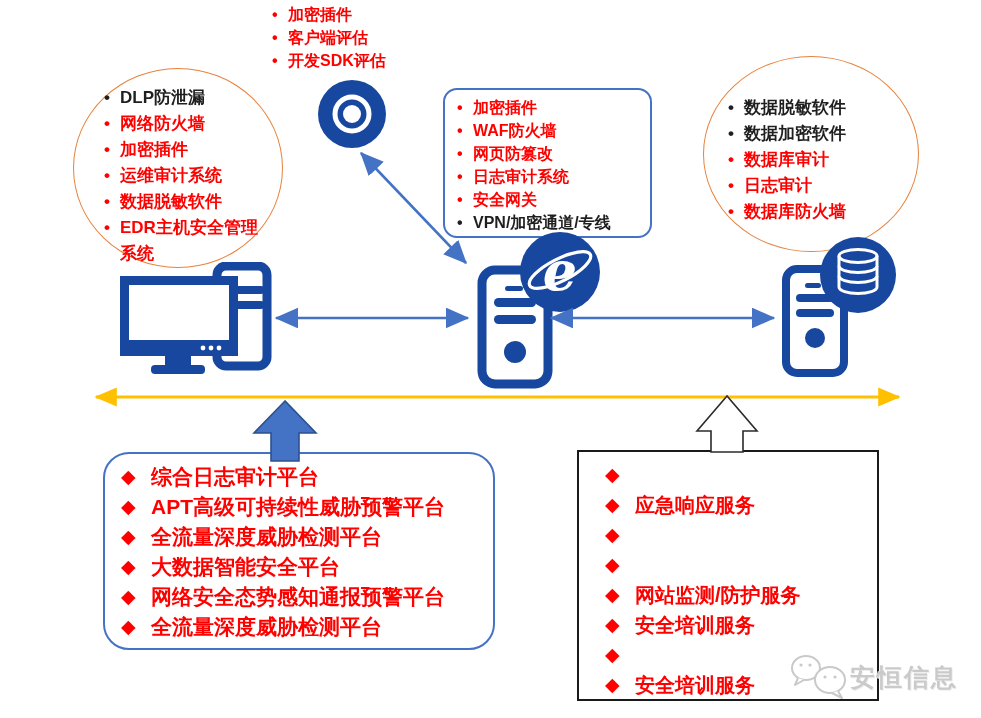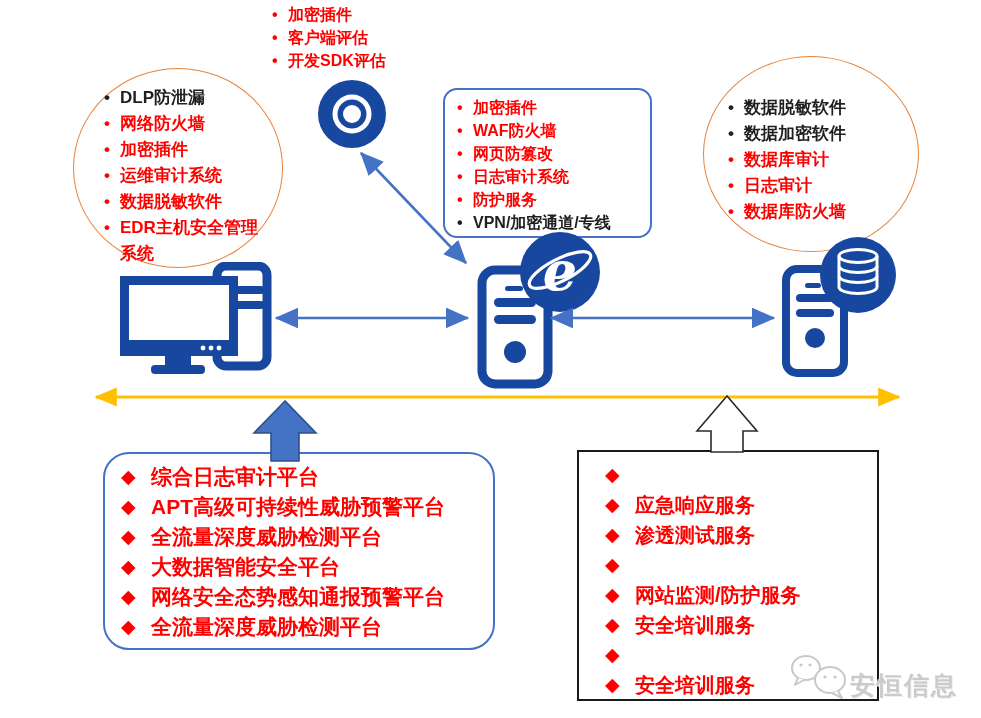--- a/index.html
+++ b/index.html
@@ -34,21 +34,21 @@
   .platformbox ul{position:absolute;left:16px;top:8px;width:364px;font-size:21px;line-height:30px;}
   .platformbox ul .blt{flex:0 0 30px;font-size:19px;}
   .servicebox{position:absolute;left:577px;top:450px;width:302px;height:251px;border:2px solid #1a1a1a;background:#fff;box-sizing:border-box;}
   .servicebox ul{position:absolute;left:26px;top:8px;width:270px;font-size:20px;line-height:30px;}
   .servicebox ul .blt{flex:0 0 30px;font-size:19px;}
 
   .icon-abs{position:absolute;}
   .overlay{position:absolute;left:0;top:0;pointer-events:none;}
 
   
-  .watermark{position:absolute;left:788px;top:652px;display:flex;align-items:flex-end;color:#c6c6c6;}
+  .watermark{position:absolute;left:788px;top:652px;display:flex;align-items:center;color:#c6c6c6;}
   .watermark .wm-text{font-size:25px;font-weight:bold;letter-spacing:2px;color:#cacaca;text-shadow:1px 1px 0 #efefef;}
 </style>
 </head>
 <body>
 
 <div class="stage">
 
   <div class="ellipse el-terminal">
     <ul class="blist">
       <li class="black">
@@ -112,21 +112,21 @@
       <li class="red">
           <span class="blt">•</span>
           <span class="txt">网页防篡改</span>
         </li>
       <li class="red">
           <span class="blt">•</span>
           <span class="txt">日志审计系统</span>
         </li>
       <li class="red">
           <span class="blt">•</span>
-          <span class="txt">防护服务</span>
+          <span class="txt">安全网关</span>
         </li>
       <li class="black">
           <span class="blt">•</span>
           <span class="txt">VPN/加密通道/专线</span>
         </li>
     </ul>
   </div>
 
   <div class="ellipse el-database">
     <ul class="blist">
@@ -229,21 +229,20 @@
     <ul class="blist red">
       <li class="red">
           <span class="blt">◆</span>
         </li>
       <li class="red">
           <span class="blt">◆</span>
           <span class="txt">应急响应服务</span>
         </li>
       <li class="red">
           <span class="blt">◆</span>
-          <span class="txt">渗透测试服务</span>
         </li>
       <li class="red">
           <span class="blt">◆</span>
         </li>
       <li class="red">
           <span class="blt">◆</span>
           <span class="txt">网站监测/防护服务</span>
         </li>
       <li class="red">
           <span class="blt">◆</span>

